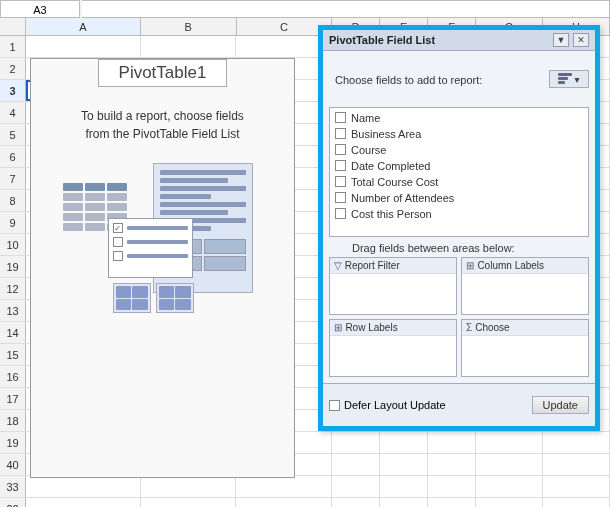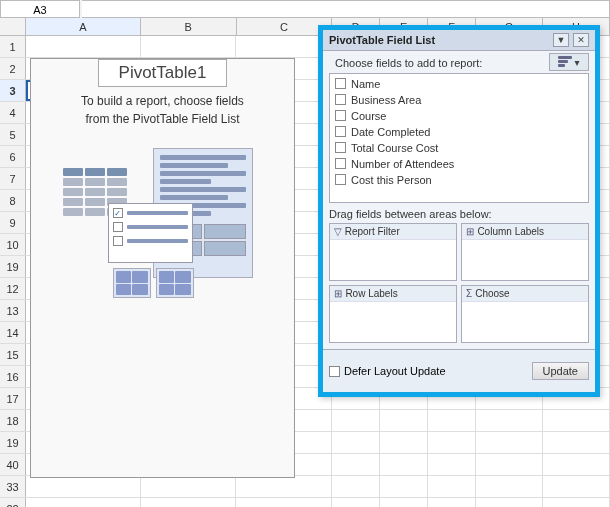--- a/index.html
+++ b/index.html
@@ -121,21 +121,21 @@
     }
     .pivot-title-box {
       border: 1px solid #aaa;
       padding: 3px 20px;
       background: #fff;
       font-size: 17px;
       color: #444;
       text-align: right;
     }
     .pivot-instruction {
-      margin-top: 5px;
+      margin-top: 20px;
       text-align: center;
       font-size: 12px;
       color: #333;
       line-height: 1.5;
       padding: 0 20px;
     }
     .pivot-illustration {
       margin-top: 20px;
       width: 200px;
       height: 160px;
@@ -295,21 +295,21 @@
       font-size: 11px;
       color: #333;
       padding: 5px 6px 3px;
     }
 
     
     .field-header-row {
       display: flex;
       align-items: center;
       justify-content: space-between;
-      padding: 1px 6px;
+      padding: 18px 6px;
       gap: 44px;
     }
     .field-sort-btn {
       width: 40px;
       height: 18px;
       background: #e0e8f0;
       border: 1px solid #aab;
       display: flex;
       align-items: center;
       justify-content: center;
@@ -341,20 +341,21 @@
       align-items: center;
       justify-content: center;
       font-size: 8px;
     }
 
     
     .drag-label {
       font-size: 11px;
       color: #333;
       padding: 5px 6px 3px;
+      margin-left: 23px;
     }
     .drag-grid {
       display: grid;
       grid-template-columns: 1fr 1fr;
       gap: 4px;
       padding: 0 6px 6px;
     }
     .drag-area {
       background: #fff;
       border: 1px solid #aab;

